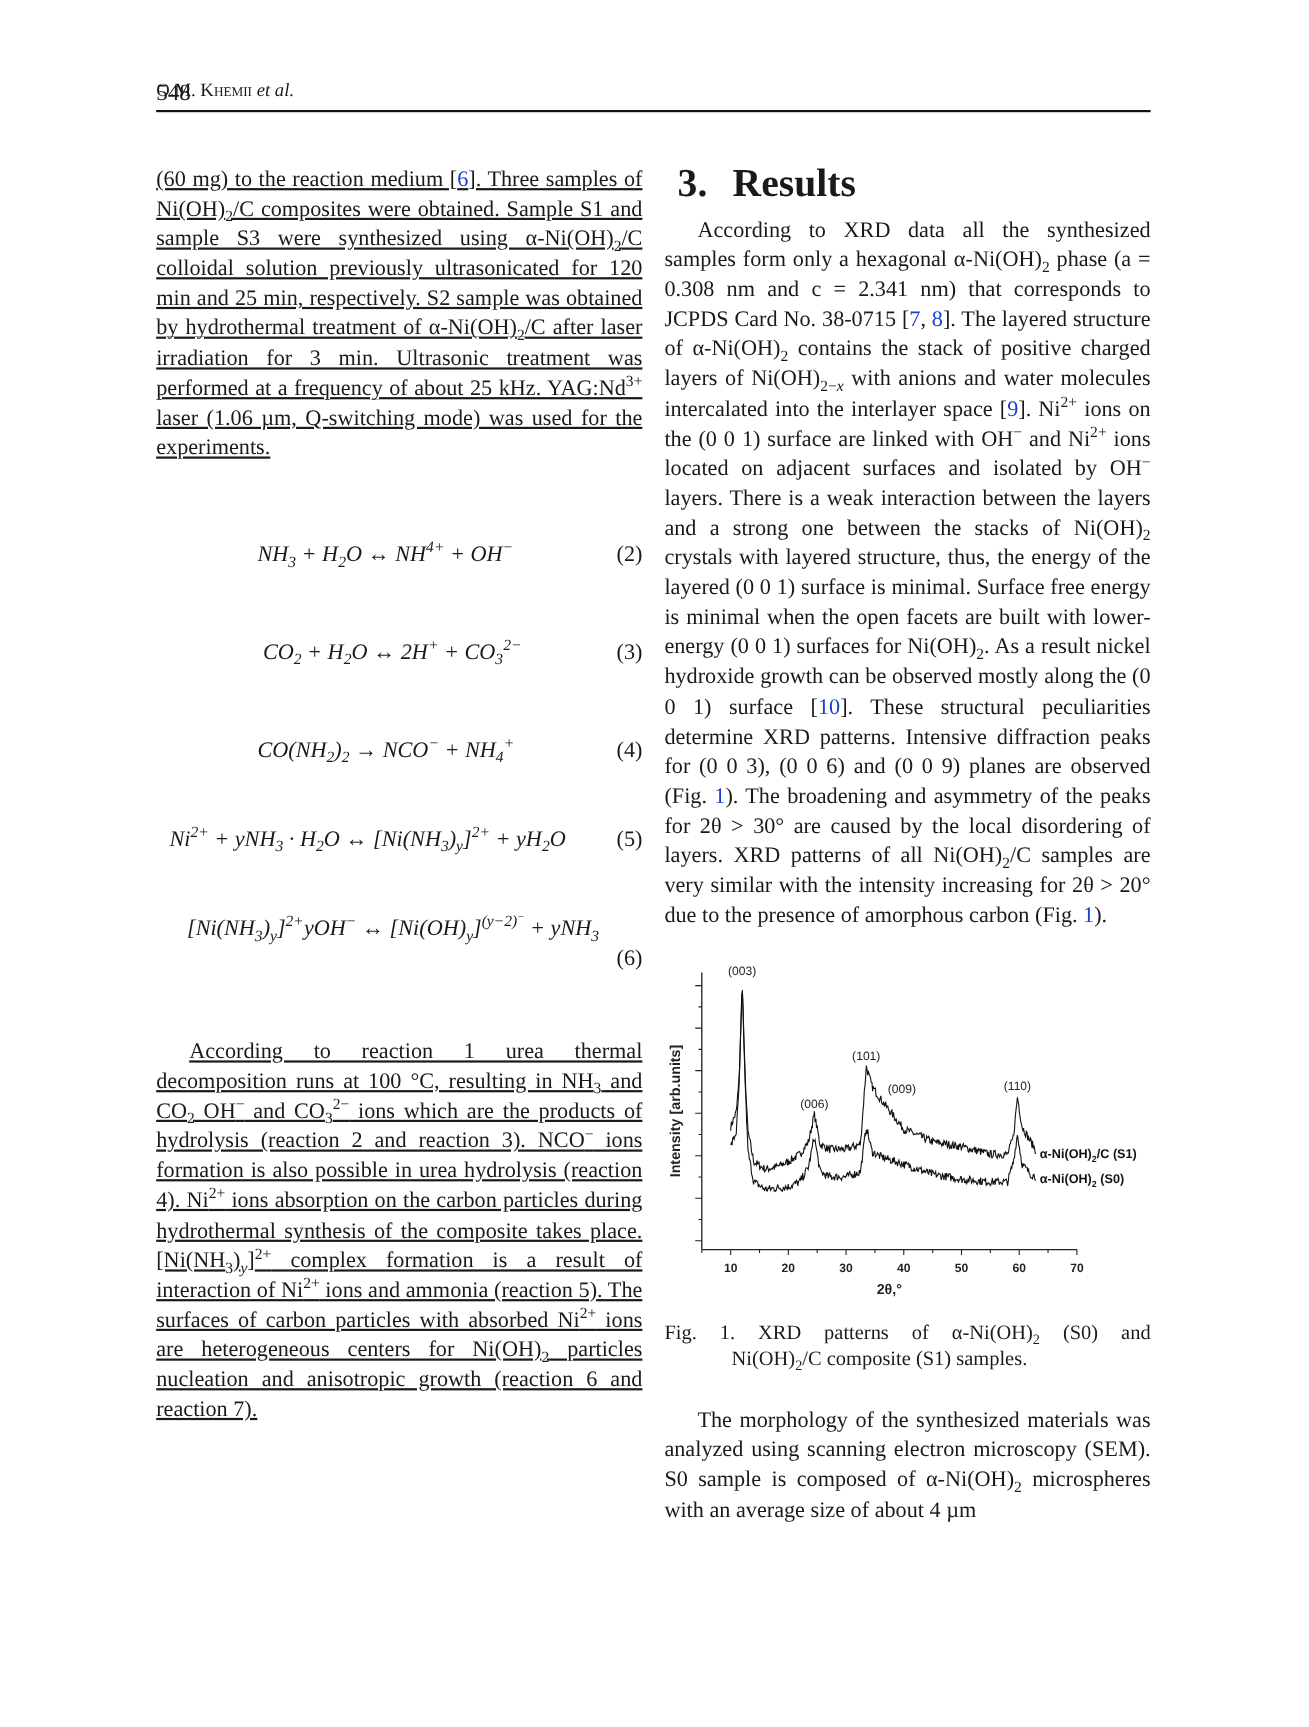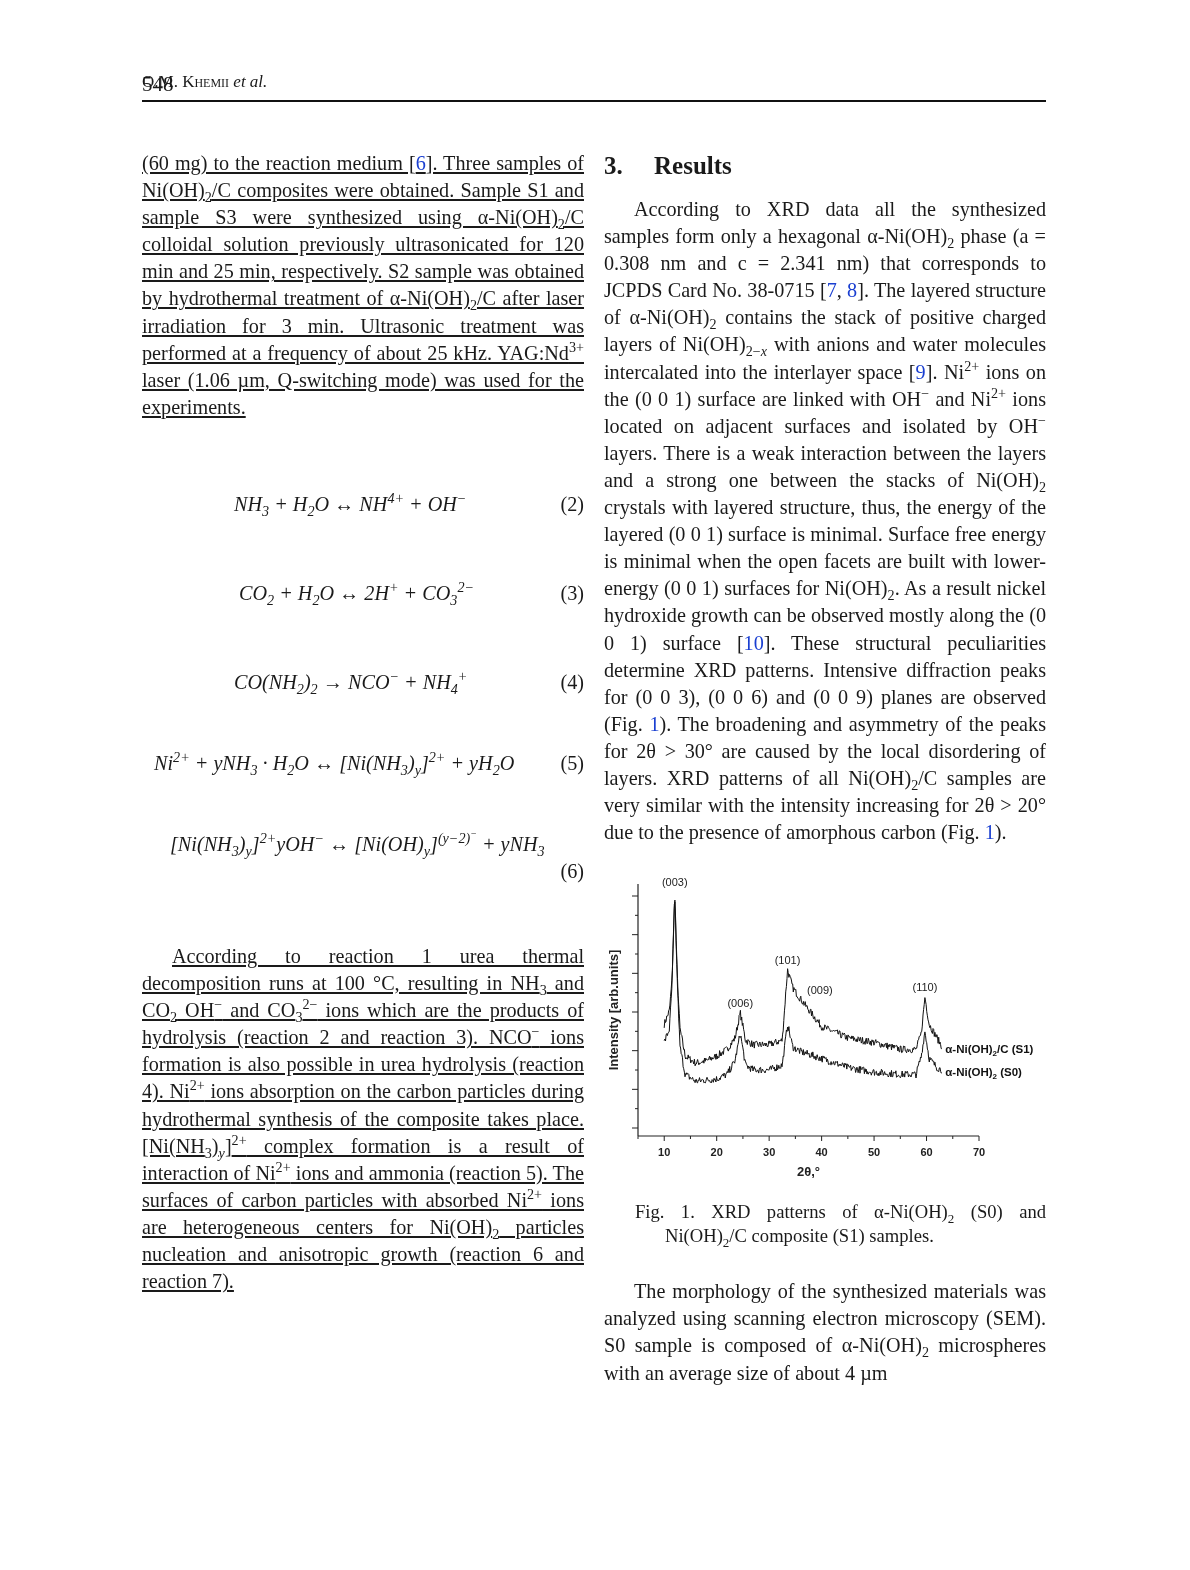--- a/index.html
+++ b/index.html
@@ -16,27 +16,27 @@
   .col.right { left: 604px; }
   p { margin: 0; }
   .indent { text-indent: 30px; }
   .ref { color: #1a3fd1; }
   sub, sup { font-size: 70%; line-height: 0; }
 
   .eq { position: relative; height: 27px; font-style: italic; white-space: nowrap; }
   .eq .num { position: absolute; right: 0; font-style: normal; }
   .eq .body { position: absolute; }
 
-  h2 { margin: 0 0 14px 0; font-size: 25px; font-weight: bold; line-height: 32px; }
+  h2 { margin: 0 0 14px 12px; font-size: 36px; font-weight: bold; line-height: 32px; }
   h2 .n { display: inline-block; width: 50px; }
 
   .figure { position: relative; width: 442px; height: 320px; margin-top: 22px; }
   .figure svg { position: absolute; left: 0; top: 0; }
   .caption { font-size: 18.6px; line-height: 24px; margin-top: 12px; }
-  .caption .l1 { text-align: justify; text-align-last: justify; margin-left: 31px; }
+  .caption .l1 { text-align: justify; text-align-last: justify; }
   .caption .l2 { padding-left: 61px; }
 </style>
 </head>
 <body>
 
 <div class="header">
   <span class="pnum">548</span>
   <div class="running"><span>O.M. </span><span class="sc">Khemii</span><i> et al.</i></div>
 </div>
 <div class="header-rule"></div>

